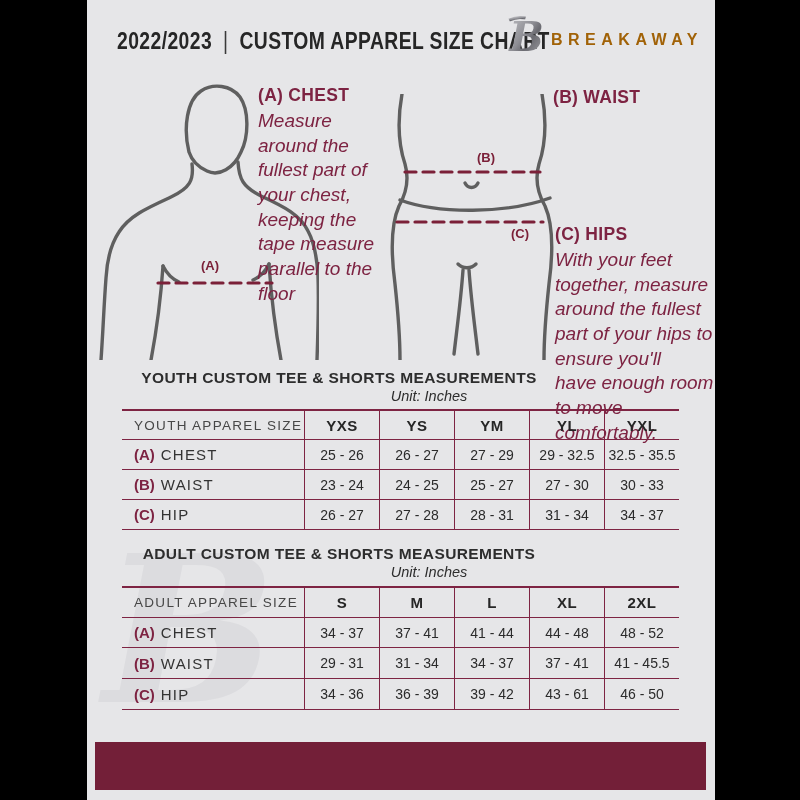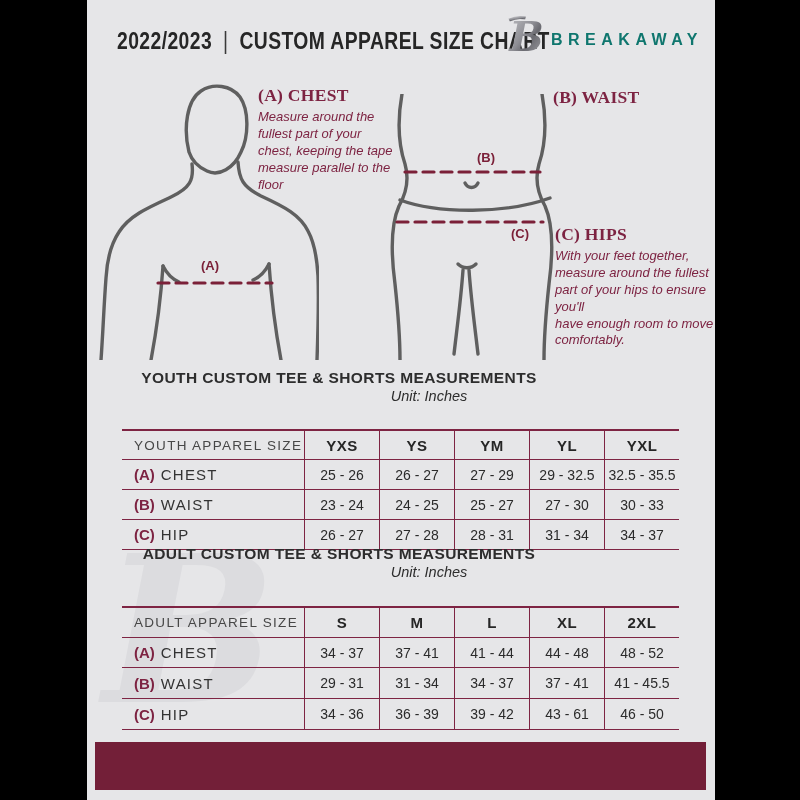--- a/index.html
+++ b/index.html
@@ -18,36 +18,36 @@
     font-family:"Liberation Sans", sans-serif;}
   .sheet{position:absolute;left:87px;top:0;width:628px;height:800px;
     background:var(--sheet);overflow:hidden;}
   
   .masthead{position:absolute;left:30px;top:28px;white-space:nowrap;
     font-weight:bold;font-size:23px;color:#262626;letter-spacing:.5px;
     transform:scaleX(.84);transform-origin:left center;z-index:2;}
   .masthead .divider{font-weight:400;color:#3a3a3a;margin:0 13px;}
   .logo-svg{position:absolute;left:413px;top:13px;width:47px;height:47px;z-index:2;}
   .brand{position:absolute;left:464px;top:31px;font-size:16px;font-weight:bold;
-    color:#0f766e;letter-spacing:5.5px;z-index:2;}
+    color:#a16207;letter-spacing:5.5px;z-index:2;}
   
   .fig{position:absolute;z-index:1;}
   .guide-head{position:absolute;font-size:17.5px;font-weight:bold;
-    color:var(--maroon-text);letter-spacing:.3px;z-index:2;font-family:Liberation Serif, serif;}
-  .guide-body{position:absolute;font-size:13px;font-style:italic;
+    color:var(--maroon-text);letter-spacing:.3px;z-index:2;}
+  .guide-body{position:absolute;font-size:19px;font-style:italic;
     color:var(--maroon-text);line-height:1.3;white-space:pre-line;z-index:2;}
   .dash-label{position:absolute;font-size:13px;font-weight:bold;
     color:var(--maroon);z-index:2;}
   
   .tbl-title{position:absolute;left:0;width:504px;text-align:center;
     font-size:15.5px;font-weight:bold;color:#2d2d2d;letter-spacing:.4px;z-index:2;}
   .tbl-unit{position:absolute;left:0;width:684px;text-align:center;
     font-size:14.5px;font-style:italic;color:#2d2d2d;z-index:2;}
   .size-table{position:absolute;display:grid;z-index:2;
-    grid-template-columns:182px 75px 75px 75px 75px 75px;margin-top:20px;}
+    grid-template-columns:182px 75px 75px 75px 75px 75px;}
   .size-table.youth{grid-template-rows:31px 30px 30px 30px;}
   .size-table.adult{grid-template-rows:32px 30px 31px 31px;}
   .cell{display:flex;align-items:center;justify-content:center;
     border-bottom:1.6px solid var(--maroon-line);
     font-size:14px;color:var(--ink);}
   .cell.hdr{border-top:2px solid var(--maroon-line);}
   .cell.v{border-left:1.6px solid var(--maroon-line);}
   .cell.first{justify-content:flex-start;padding-left:12px;}
   .cell.size-hd{font-weight:bold;font-size:15px;color:#262626;letter-spacing:.5px;}
   .cell.apparel{font-size:13.5px;color:var(--gray-label);letter-spacing:1.3px;}

